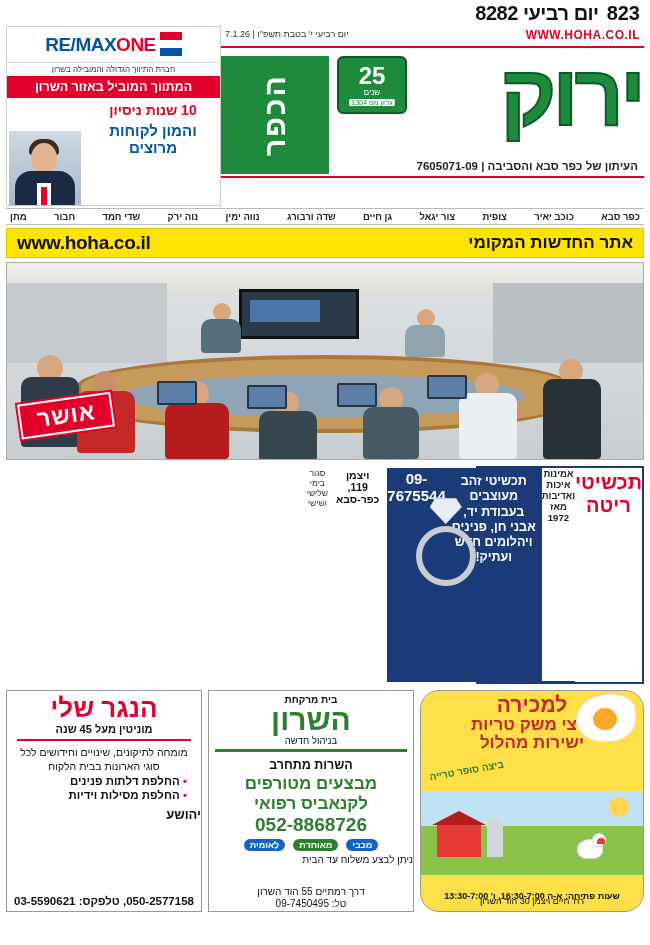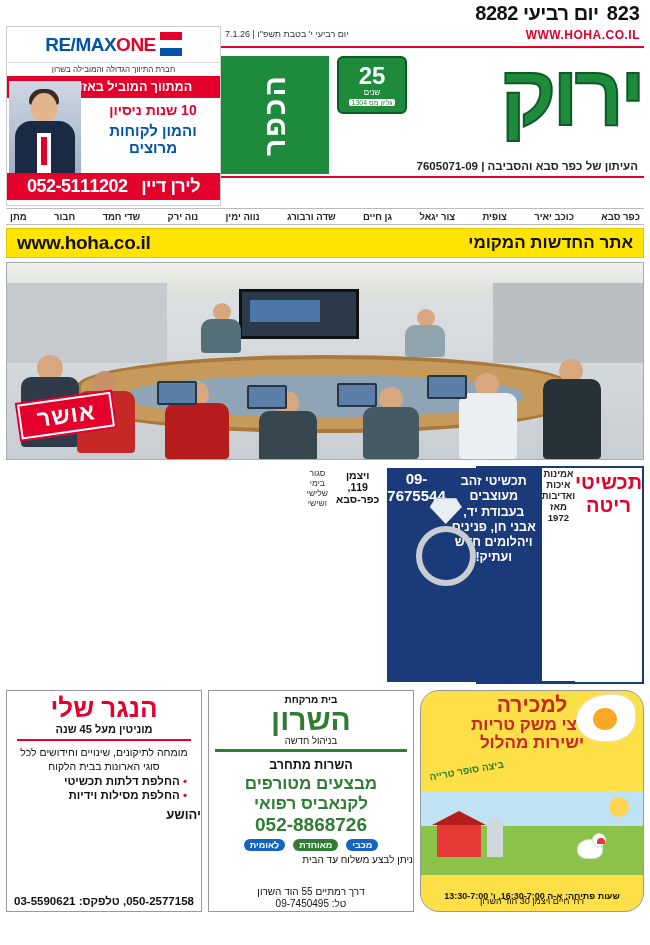--- a/index.html
+++ b/index.html
@@ -44,21 +44,21 @@
   .remax-balloon i:nth-child(1) { top: 0; background: #e4002b; }
   .remax-balloon i:nth-child(2) { top: 8px; background: #fff; }
   .remax-balloon i:nth-child(3) { top: 16px; background: #0054a6; }
   .remax-word { font-size: 19px; font-weight: bold; color: #0054a6; letter-spacing: -0.5px; }
   .remax-word b { color: #e4002b; }
   .remax-sub { font-size: 8px; text-align: center; color: #333; padding: 2px 2px; background:#fff; }
   .remax-band {
     background: #e4002b; color: #fff; text-align: center;
     font-size: 12.5px; font-weight: bold; padding: 4px 2px;
   }
-  .remax-body { position: relative; height: 75px; background: #fff; }
+  .remax-body { position: relative; height: 125px; background: #fff; }
   .remax-lines {
     position: absolute; right: 4px; top: 4px; width: 126px; text-align: center;
   }
   .remax-l1 { color: #e4002b; font-size: 14px; font-weight: bold; line-height: 1.15; }
   .remax-l2 { color: #0054a6; font-size: 15px; font-weight: bold; line-height: 1.15; margin-top: 4px; }
   .remax-person {
     position: absolute; left: 2px; bottom: 0; width: 72px; height: 92px;
     background: linear-gradient(#cfd8e3,#9fb0c4);
     overflow: hidden;
   }
@@ -531,21 +531,21 @@
       <div class="ad2-tel">טל: 09-7450495</div>
     </div>
 
     <div class="ad ad1">
       <div class="ad1-title">הנגר שלי</div>
       <div class="ad1-sub">מוניטין מעל 45 שנה</div>
       <div class="ad1-hr"></div>
       <div class="ad1-p">מומחה לתיקונים, שינויים וחידושים לכל סוגי הארונות בבית הלקוח</div>
       <div class="ad1-li">
         <b>•</b>
-        <span>החלפת דלתות תכשיטי</span>
+        <span>החלפת דלתות פנינים</span>
       </div>
       <div class="ad1-li">
         <b>•</b>
         <span>החלפת מסילות וידיות</span>
       </div>
       <div class="ad1-name">יהושע</div>
       <div class="ad1-phone">050-2577158, טלפקס: 03-5590621</div>
     </div>
 
   </div>

